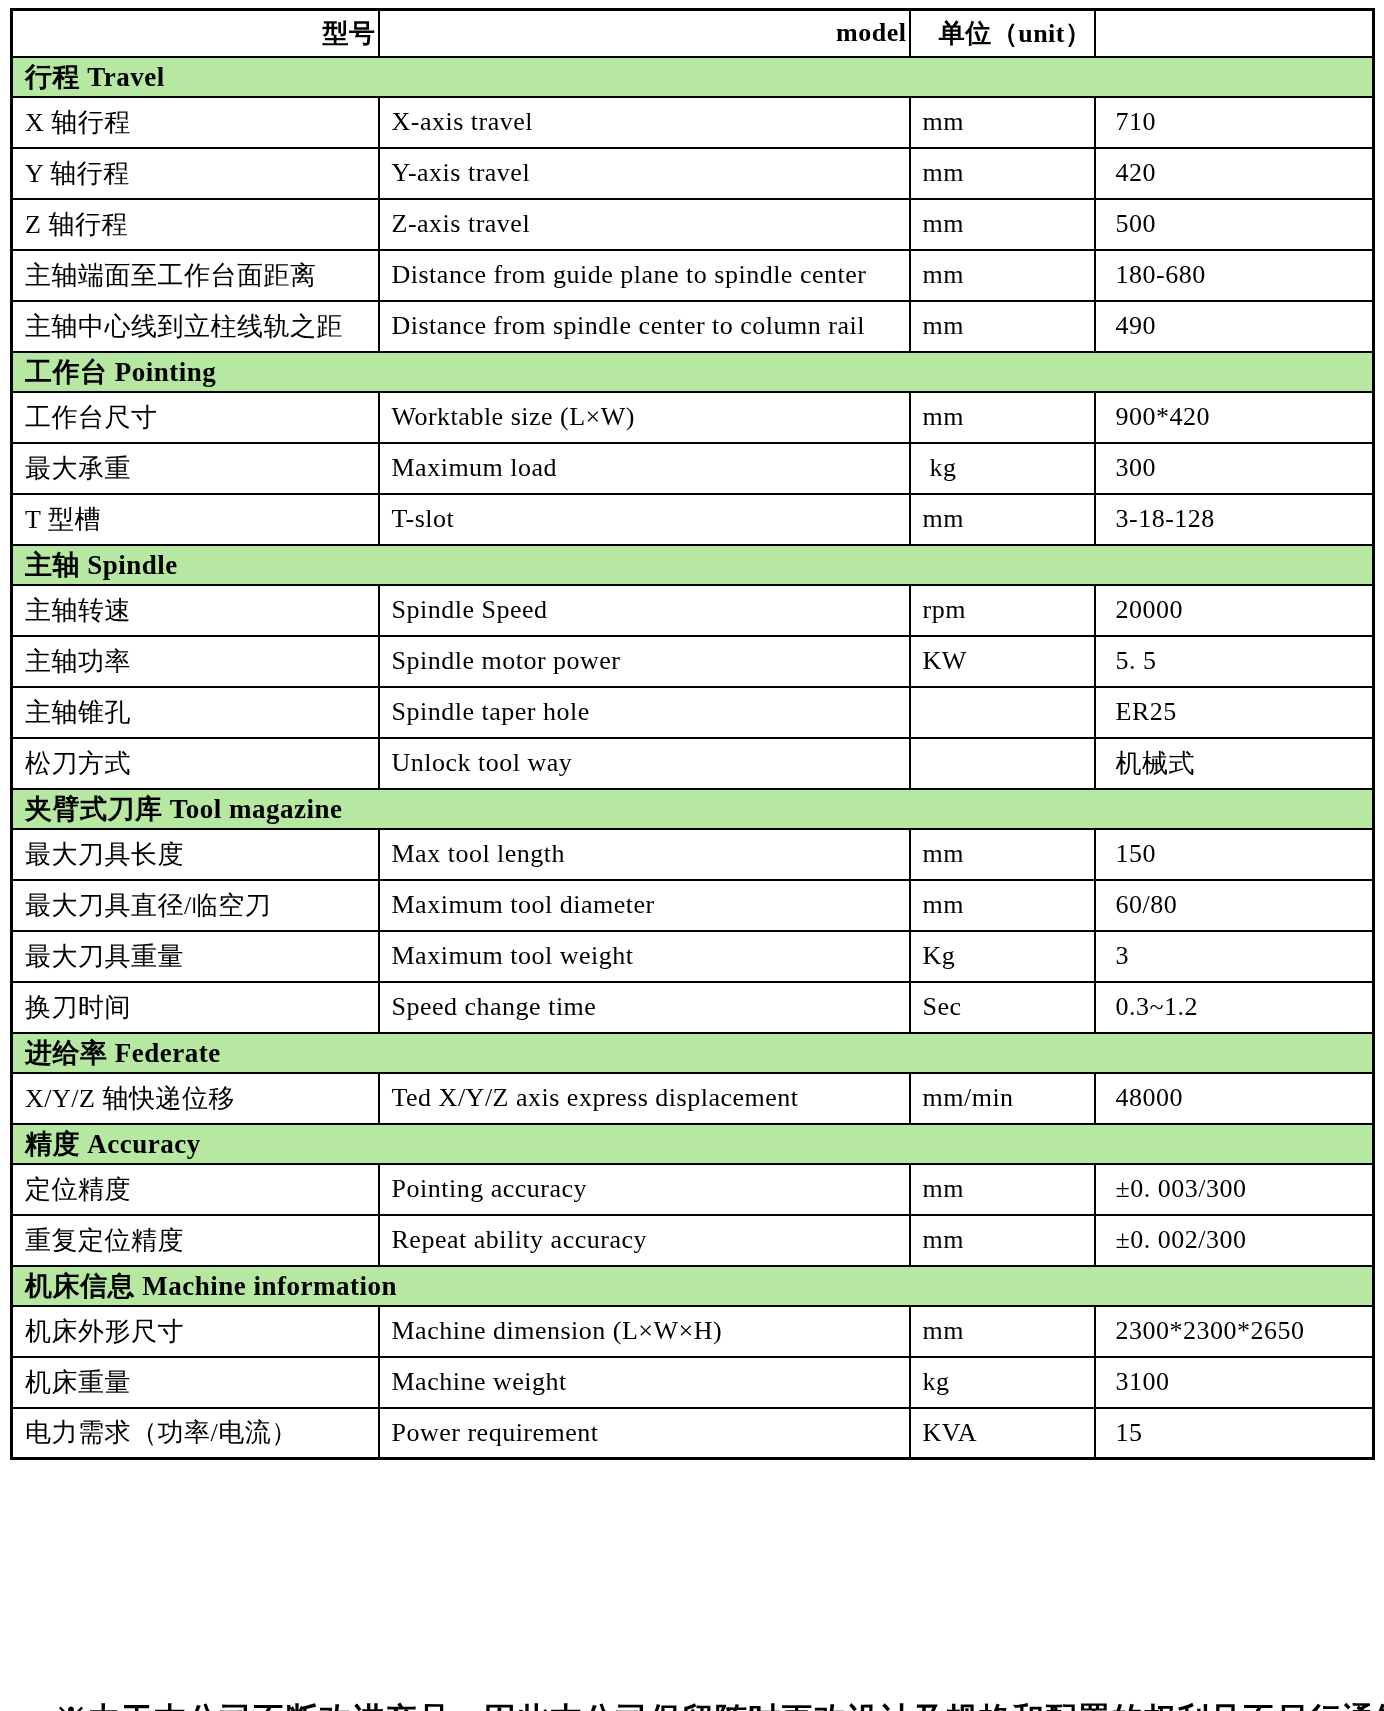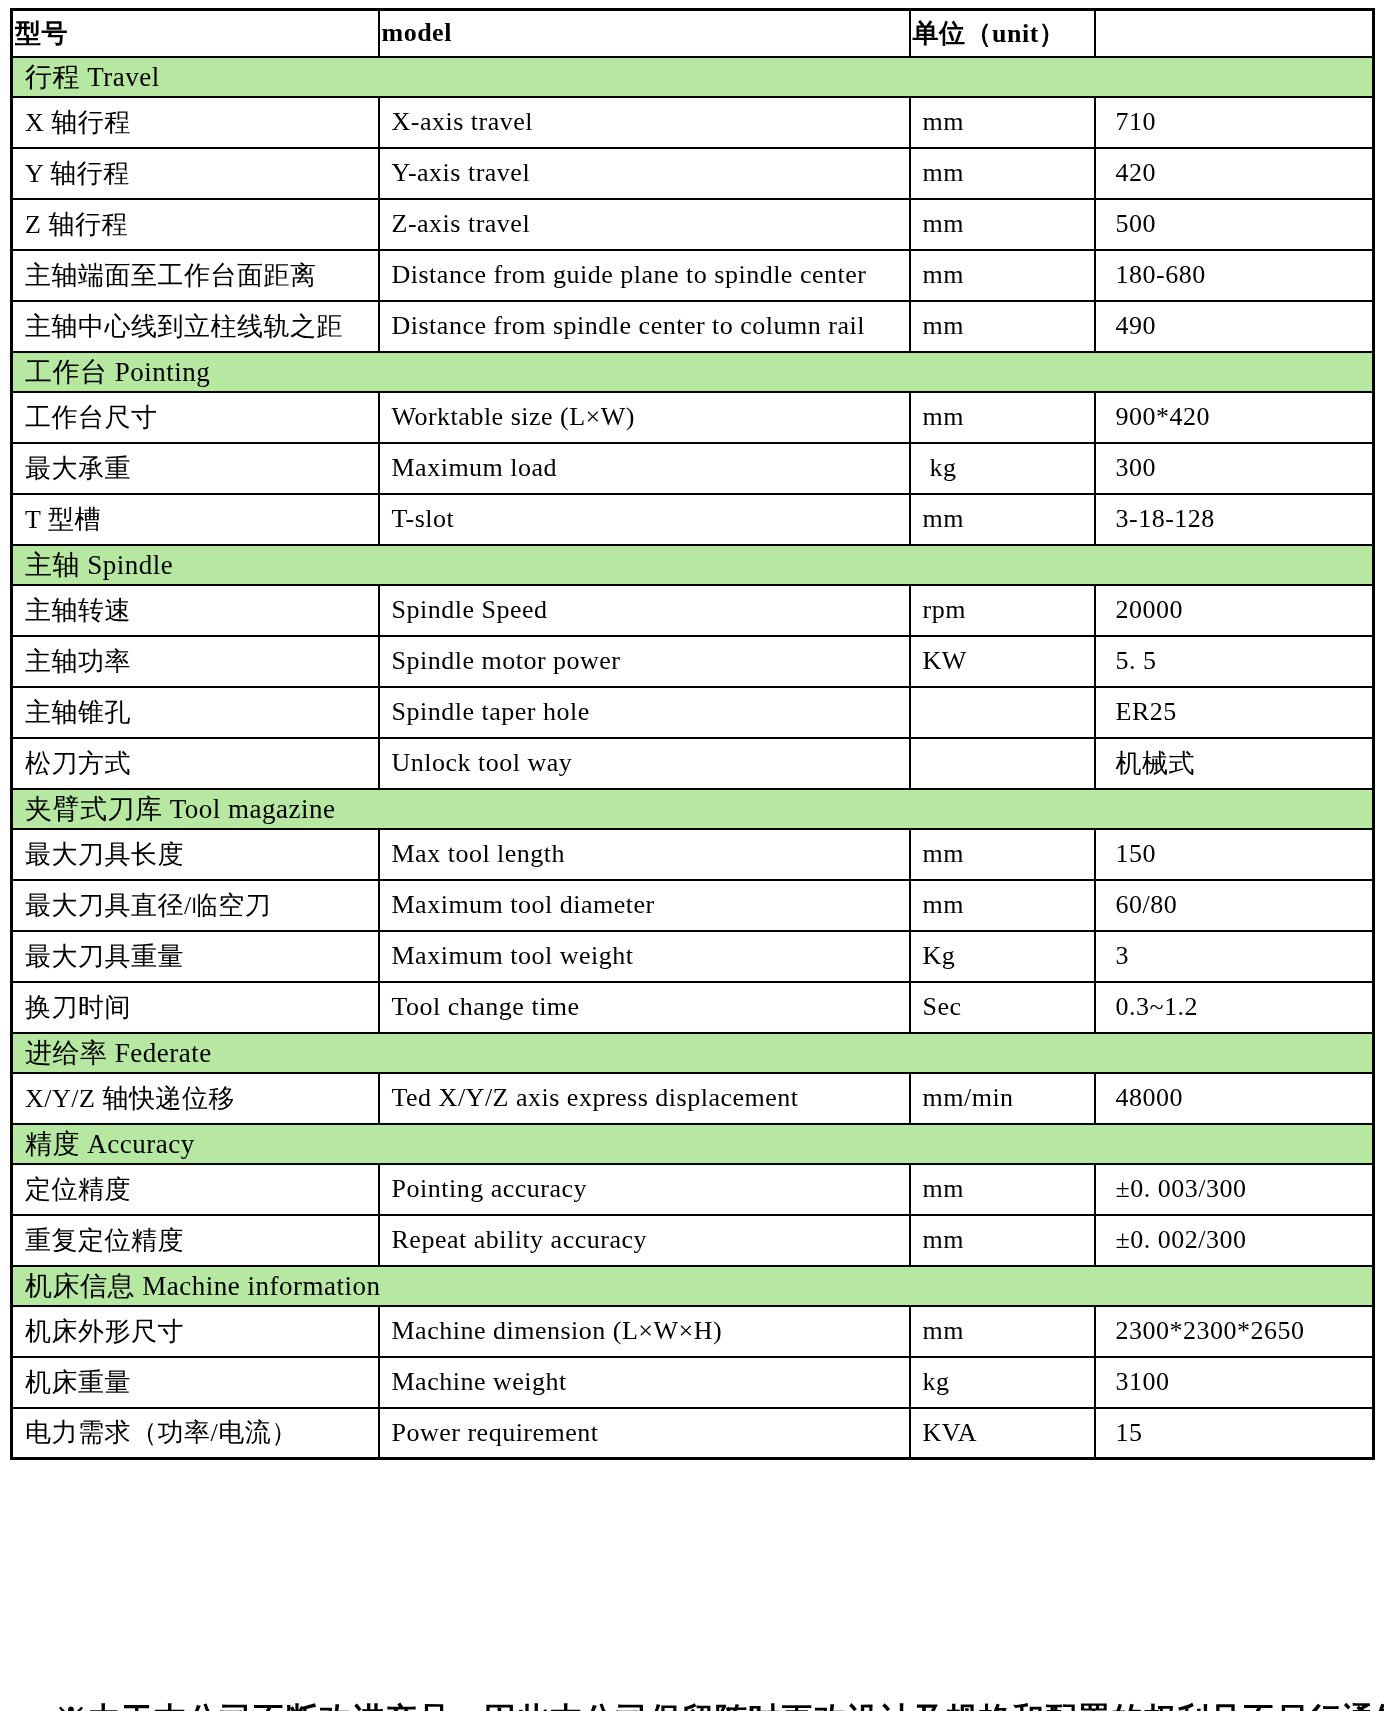--- a/index.html
+++ b/index.html
@@ -27,27 +27,27 @@
     font-size: 26px;
     letter-spacing: 0.5px;
     padding: 0 4px 0 12px;
     vertical-align: middle;
     white-space: pre-wrap;
     overflow: hidden;
   }
   tr.header-row td {
     height: 47px;
     font-weight: bold;
-    text-align: left;
+    text-align: right;
     padding: 0 2px;
   }
   tr.section-row td {
     height: 40px;
     background: var(--section-green, #b6e8a2);
-    font-weight: normal;
+    font-weight: bold;
     font-size: 27px;
     padding-left: 12px;
   }
   tr.data-row td { height: 51px; }
   td.c-unit  { }
   td.c-value { padding-left: 20px; margin-top: 24px; }
   .footer-note {
     position: absolute;
     left: 55px;
     top: 1698px;
@@ -171,21 +171,21 @@
         <td class="c-value">60/80</td>
       </tr>
       <tr class="data-row">
         <td class="c-cn">最大刀具重量</td>
         <td class="c-en">Maximum tool weight</td>
         <td class="c-unit">Kg</td>
         <td class="c-value">3</td>
       </tr>
       <tr class="data-row">
         <td class="c-cn">换刀时间</td>
-        <td class="c-en">Tool change time</td>
+        <td class="c-en">Speed change time</td>
         <td class="c-unit">Sec</td>
         <td class="c-value">0.3~1.2</td>
       </tr>
       <tr class="section-row">
         <td colspan="4">进给率 Federate</td>
       </tr>
       <tr class="data-row">
         <td class="c-cn">X/Y/Z 轴快递位移</td>
         <td class="c-en">Ted X/Y/Z axis express displacement</td>
         <td class="c-unit">mm/min</td>

